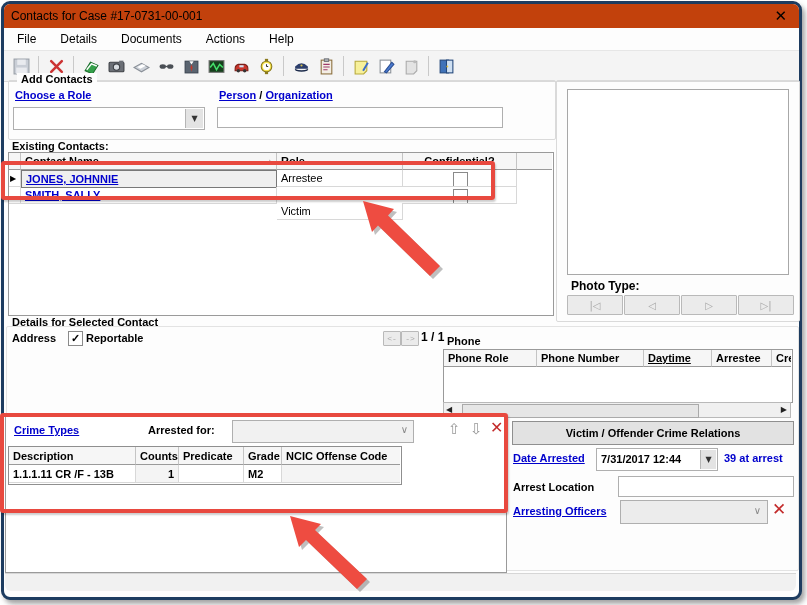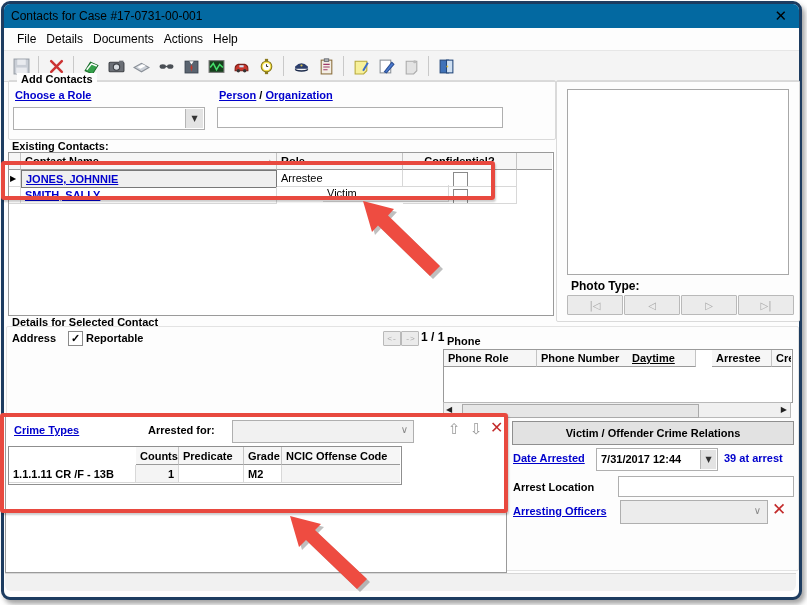--- a/index.html
+++ b/index.html
@@ -6,24 +6,24 @@
   #screen{position:relative;width:807px;height:605px;overflow:hidden;
           font-family:"Liberation Sans",sans-serif;background:#ffffff;}
   .window{position:absolute;left:1px;top:1px;width:795px;height:593px;
           background:#fdfdfd;border:3px solid #1d3c60;border-radius:9px;
           box-shadow:3px 4px 5px rgba(90,90,90,.55);}
   .abs{position:absolute;}
   .b{font-weight:bold;}
   .t11{font-size:11px;color:#000;}
   .t12{font-size:12px;color:#000;}
   .link{color:#0000cc;font-weight:bold;text-decoration:underline;cursor:pointer;}
-  .titlebar{position:absolute;left:0;top:0;right:0;height:24px;background:#0369a1;border-radius:6px 6px 0 0;}
+  .titlebar{position:absolute;left:0;top:0;right:0;height:24px;background:#c2410c;border-radius:6px 6px 0 0;}
   .title{position:absolute;left:7px;top:5px;font-size:12px;color:#000;}
   .close{position:absolute;right:12px;top:3px;font-size:15px;color:#000;cursor:pointer;font-family:"DejaVu Sans",sans-serif;}
-  .menubar{position:absolute;left:0;top:24px;right:0;height:22px;display:flex;align-items:center;padding-left:8px;gap:0;}
+  .menubar{position:absolute;left:0;top:24px;right:0;height:22px;display:flex;align-items:center;padding-left:8px;gap:14px;}
   .menuitem{font-size:12px;padding:2px 5px;cursor:pointer;}
   .toolbar{position:absolute;left:0;top:46px;right:0;height:30px;background:#f4f4f4;
            border-top:1px solid #e6e6e6;border-bottom:1px solid #d9d9d9;
            display:flex;align-items:center;padding-left:6px;gap:3px;}
   .tbicon{width:22px;height:22px;display:flex;align-items:center;justify-content:center;cursor:pointer;}
   .tbsep{width:1px;height:20px;background:#c9c9c9;margin:0 3px;}
   .groupbox{position:absolute;border:1px solid #dadada;border-radius:2px;}
   .grouplabel{position:absolute;top:-8px;left:8px;background:#fdfdfd;padding:0 4px;font-size:11px;font-weight:bold;}
   .field{position:absolute;background:#fff;border:1px solid #afafaf;}
   .combo-btn{position:absolute;right:1px;top:1px;bottom:1px;width:17px;background:#e3e3e3;
@@ -214,21 +214,21 @@
       </div>
       <div class="gc" style="left:268px;top:17px;width:126px;height:17px;">Arrestee</div>
       <div class="gc" style="left:394px;top:17px;width:114px;height:17px;">
         <span class="checkbox" style="left:50px;top:2px;"></span>
       </div>
 
       <div class="gc" style="left:0;top:34px;width:12px;height:17px;"></div>
       <div class="gc" style="left:12px;top:34px;width:256px;height:17px;">
         <span class="link" style="font-size:11px;">SMITH, SALLY</span>
       </div>
-      <div class="gc" style="left:268px;top:32px;width:126px;height:17px;margin-left:46px;">Victim</div>
+      <div class="gc" style="left:268px;top:50px;width:126px;height:17px;">Victim</div>
       <div class="gc" style="left:394px;top:34px;width:114px;height:17px;">
         <span class="checkbox" style="left:50px;top:2px;"></span>
       </div>
     </div>
 
     <div class="groupbox" style="left:552px;top:76px;width:242px;height:240px;">
       <div class="field" style="left:10px;top:8px;width:220px;height:184px;border:1px solid #a8a8a8;"></div>
       <span class="abs t12 b" style="left:14px;top:198px;">Photo Type:</span>
       <span class="navbtn" style="left:10px;top:214px;width:54px;height:18px;font-size:10px;">|◁</span>
       <span class="navbtn" style="left:67px;top:214px;width:54px;height:18px;font-size:10px;">◁</span>
@@ -243,41 +243,42 @@
     <span class="checkbox" style="left:64px;top:327px;">✓</span>
     <span class="abs t11 b" style="left:82px;top:328px;">Reportable</span>
     <span class="navbtn" style="left:379px;top:327px;width:16px;height:13px;font-size:8px;font-family:'Liberation Mono',monospace;">&lt;-</span>
     <span class="navbtn" style="left:397px;top:327px;width:16px;height:13px;font-size:8px;font-family:'Liberation Mono',monospace;">-&gt;</span>
     <span class="abs t12 b" style="left:417px;top:326px;">1 / 1</span>
 
     <span class="abs t11 b" style="left:443px;top:331px;">Phone</span>
     <div class="grid" style="left:439px;top:345px;width:348px;height:52px;">
       <div class="gh" style="left:0;top:0;width:93px;height:17px;">Phone Role</div>
       <div class="gh" style="left:93px;top:0;width:107px;height:17px;">Phone Number</div>
-      <div class="gh" style="left:184px;top:0;width:68px;height:17px;text-decoration:underline;">Daytime</div>
+      <div class="gh" style="left:200px;top:0;width:68px;height:17px;text-decoration:underline;">Daytime</div>
       <div class="gh" style="left:268px;top:0;width:60px;height:17px;">Arrestee</div>
       <div class="gh" style="left:328px;top:0;width:19px;height:17px;border-right:none;">Cre</div>
     </div>
     <div class="abs" style="left:439px;top:398px;width:348px;height:16px;background:#f0f0f0;border:1px solid #b9b9b9;box-sizing:border-box;">
       <span class="abs glyph" style="left:2px;top:2px;font-size:8px;color:#222;">◀</span>
       <span class="abs" style="left:18px;top:1px;width:235px;height:12px;background:#e6e6e6;border:1px solid #aaaaaa;"></span>
       <span class="abs glyph" style="right:3px;top:2px;font-size:8px;color:#222;">▶</span>
     </div>
 
     <div class="field" style="left:1px;top:411px;width:500px;height:156px;border-color:#9a9a9a;"></div>
     <span class="abs link t11" style="left:10px;top:420px;">Crime Types</span>
     <span class="abs t11 b" style="left:144px;top:420px;">Arrested for:</span>
     <div class="field" style="left:228px;top:416px;width:180px;height:21px;background:#f1f1f1;">
       <span class="abs t11" style="left:4px;top:4px;"></span>
       <span class="abs glyph" style="right:5px;top:3px;font-size:10px;color:#888;">∨</span>
     </div>
     <span class="abs glyph" style="left:444px;top:416px;font-size:15px;color:#999;">⇧</span>
     <span class="abs glyph" style="left:466px;top:416px;font-size:15px;color:#999;">⇩</span>
     <span class="abs redx" style="left:486px;top:414px;font-size:16px;">✕</span>
     <div class="grid" style="left:4px;top:442px;width:392px;height:37px;border-color:#8f8f8f;">
+      <div class="gh" style="left:0;top:0;width:127px;height:18px;">Description</div>
       <div class="gh" style="left:127px;top:0;width:43px;height:18px;">Counts</div>
       <div class="gh" style="left:170px;top:0;width:65px;height:18px;">Predicate</div>
       <div class="gh" style="left:235px;top:0;width:38px;height:18px;">Grade</div>
       <div class="gh" style="left:273px;top:0;width:118px;height:18px;border-right:none;">NCIC Offense Code</div>
       <div class="gc b" style="left:0;top:18px;width:127px;height:18px;">1.1.1.11 CR /F - 13B</div>
       <div class="gc b" style="left:127px;top:18px;width:43px;height:18px;justify-content:flex-end;background:#f4f4f4;">1</div>
       <div class="gc b" style="left:170px;top:18px;width:65px;height:18px;"></div>
       <div class="gc b" style="left:235px;top:18px;width:38px;height:18px;">M2</div>
       <div class="gc b" style="left:273px;top:18px;width:118px;height:18px;border-right:none;background:#f4f4f4;"></div>
     </div>

